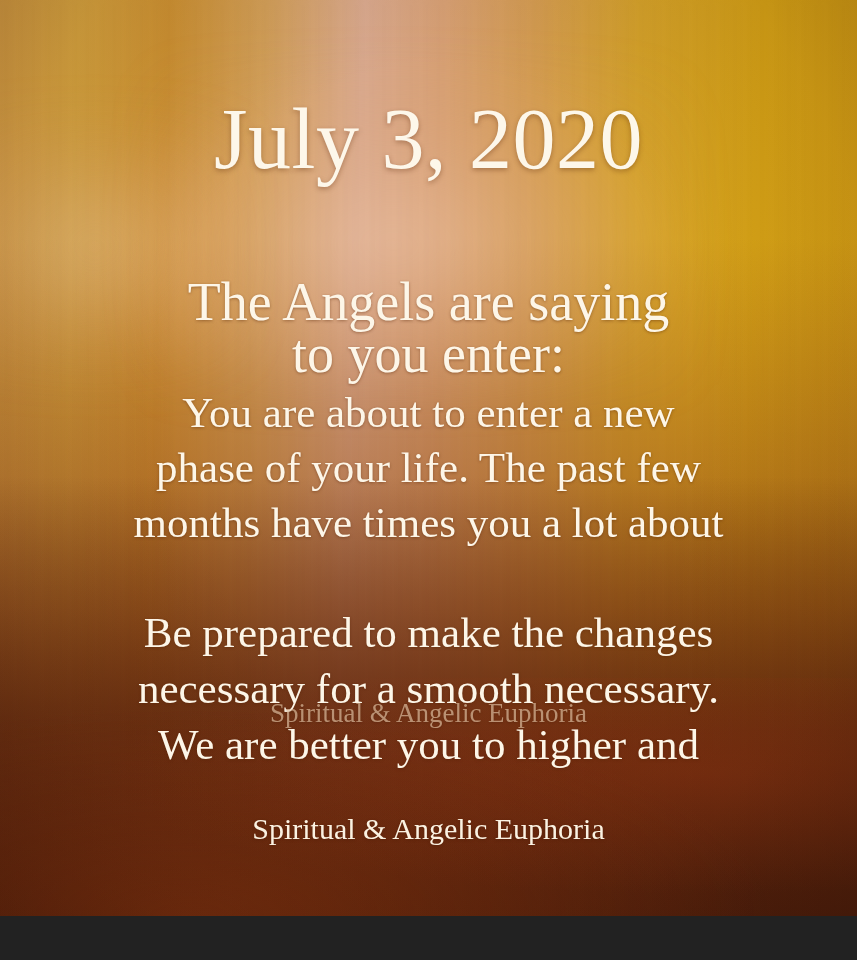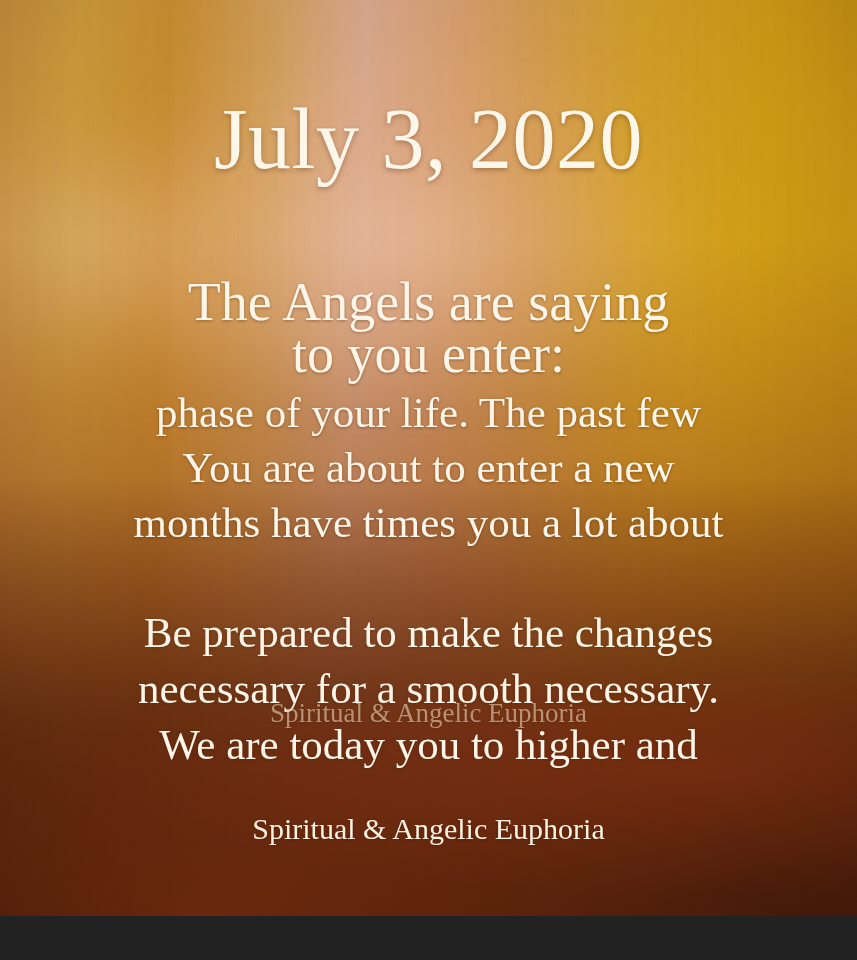--- a/index.html
+++ b/index.html
@@ -200,29 +200,29 @@
   <div class="content">
 
     <div class="title">July 3, 2020</div>
 
     <div class="stanza lead">
       <div class="line">The Angels are saying</div>
       <div class="line">to you enter:</div>
     </div>
 
     <div class="stanza body">
+      <div class="line">You are about to enter a new</div>
       <div class="line">phase of your life. The past few</div>
-      <div class="line">You are about to enter a new</div>
       <div class="line">months have times you a lot about</div>
     </div>
 
     <div class="stanza closing" style="top:605px;">
       <div class="line">Be prepared to make the changes</div>
       <div class="line">necessary for a smooth necessary.</div>
-      <div class="line">We are today you to higher and</div>
+      <div class="line">We are better you to higher and</div>
     </div>
 
     <div class="watermark">Spiritual &amp; Angelic Euphoria</div>
 
     <div class="attribution">Spiritual &amp; Angelic Euphoria</div>
 
   </div>
 </div>
 
 </body></html>

